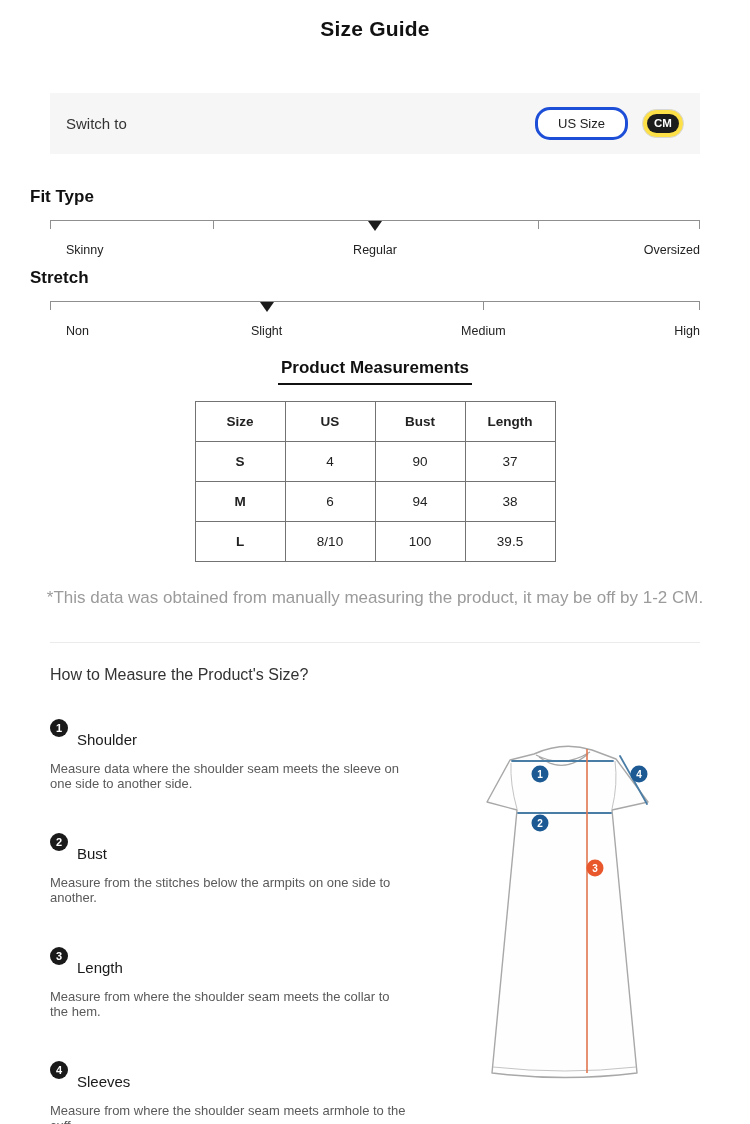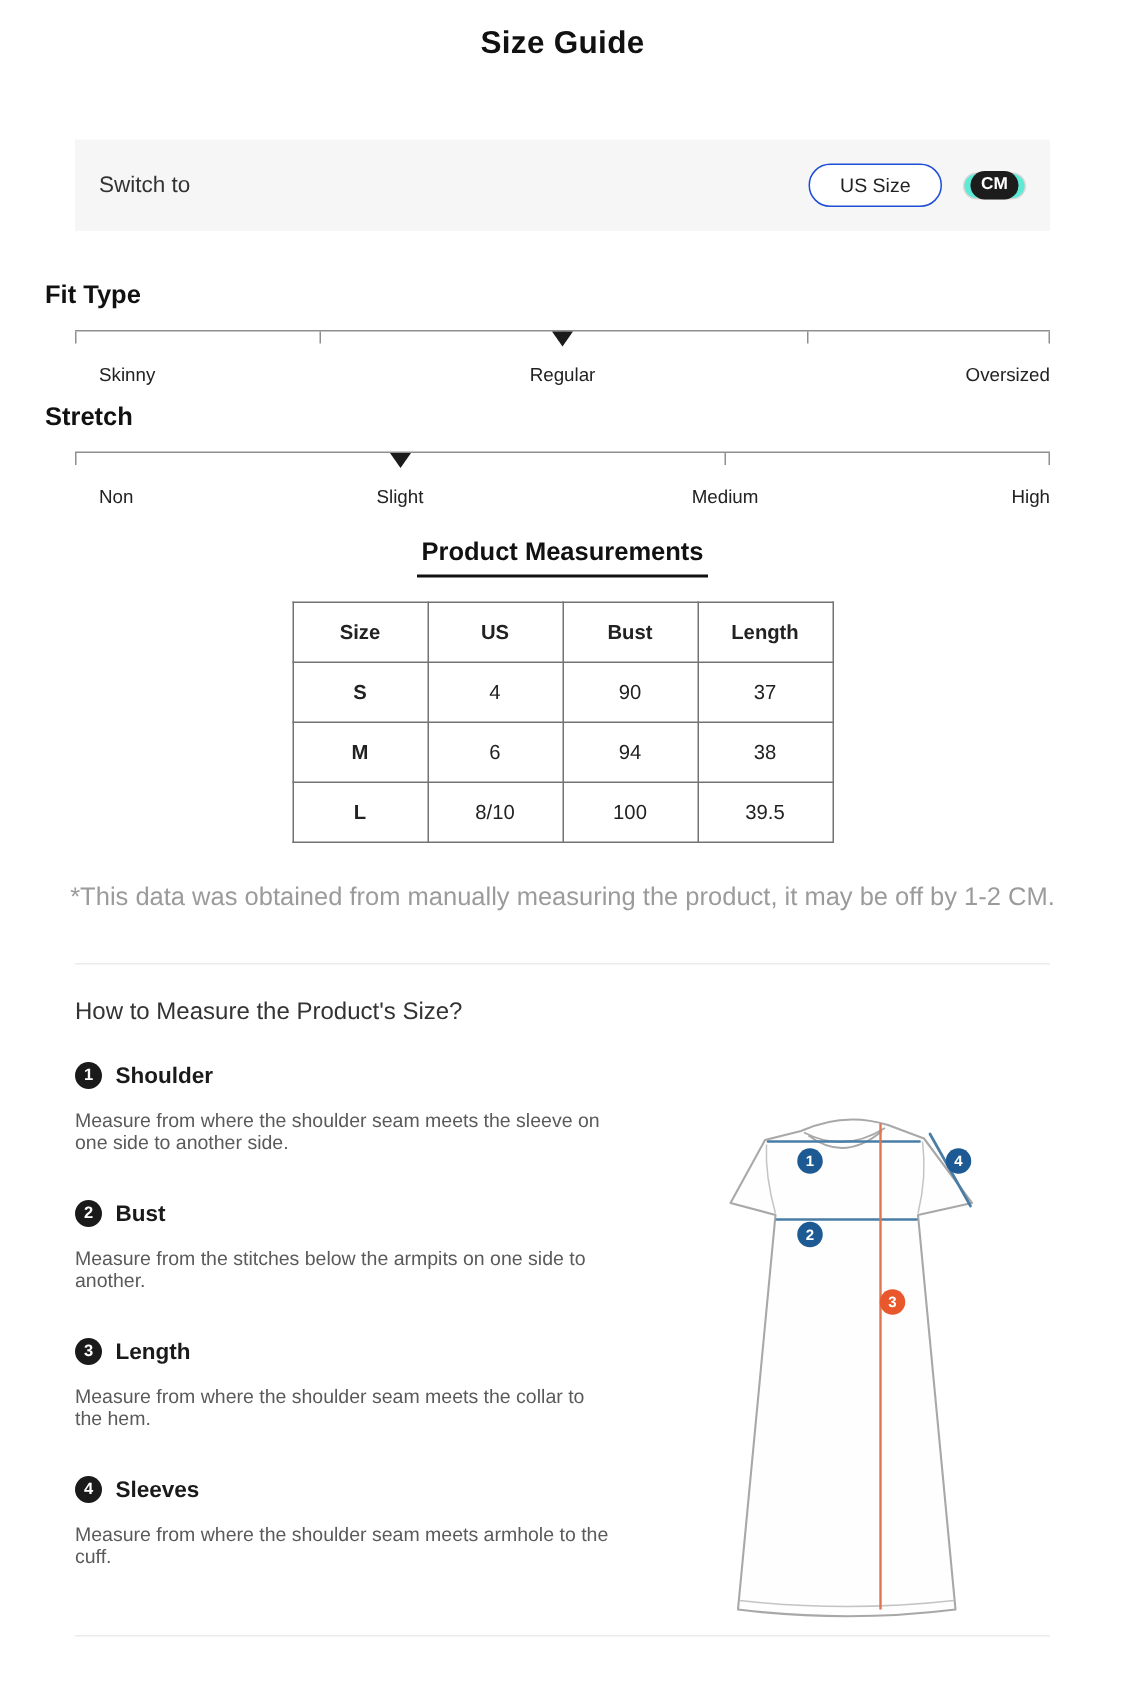--- a/index.html
+++ b/index.html
@@ -5,22 +5,22 @@
   * { margin:0; padding:0; box-sizing:border-box; }
   html,body { background:#fff; }
   body { font-family:"Liberation Sans", sans-serif; color:#222; }
   .page { position:relative; width:750px; height:1124px; margin:0 auto; background:#fff; overflow:hidden; }
 
   .page-title { padding-top:17px; text-align:center; font-size:21px; font-weight:bold; color:#111; letter-spacing:.2px; }
 
   .switch-bar { margin:52px 50px 0; height:61px; background:#f6f6f6; display:flex; align-items:center; padding:0 16px;gap:16px; }
   .switch-label { font-size:15px; color:#333; }
   .bar-right { margin-left:auto; display:flex; align-items:center; gap:14px; }
-  .pill-btn { background:#fff; border:1px solid #1d4ed8; border-radius:15px; padding:6px 20px; font-size:13px; color:#222; font-family:inherit; cursor:pointer; }
-  .unit-toggle { width:42px; height:18px; border:1px solid #d7d7d7; border-radius:15px; background:#5eead4; display:flex; align-items:center; justify-content:center; cursor:pointer; padding:0; }
+  .pill-btn { background:#fff; border:3px solid #1d4ed8; border-radius:15px; padding:6px 20px; font-size:13px; color:#222; font-family:inherit; cursor:pointer; }
+  .unit-toggle { width:42px; height:29px; border:1px solid #d7d7d7; border-radius:15px; background:#fde047; display:flex; align-items:center; justify-content:center; cursor:pointer; padding:0; }
   .unit-knob { background:#1c1c1c; color:#fff; font-size:11.5px; font-weight:bold; border-radius:12px; padding:4px 7px; line-height:1; font-family:inherit; }
 
   .scale-heading { margin:33px 30px 0; font-size:17px; font-weight:bold; color:#111; }
   .scale { margin:13px 50px 0; }
   .scale-track { position:relative; height:10px; border-top:1px solid #8f8f8f; }
   .tick { position:absolute; top:0; width:1px; height:8px; background:#8f8f8f; }
   .marker { position:absolute; top:0; width:0; height:0; border-left:7px solid transparent; border-right:7px solid transparent; border-top:10px solid #1b1b1b; transform:translateX(-50%); }
   .scale-labels { position:relative; height:15px; margin-top:13px; font-size:12.5px; color:#222; }
   .scale-labels span { position:absolute; top:0; white-space:nowrap; }
   .pos-l { left:16px;text-align:right; } .pos-r { right:0; }
@@ -36,21 +36,21 @@
 
   .divider { margin:34px 50px 0; border:0; border-top:1px solid #ebebeb; }
   .divider-bottom { margin-top:45px; }
 
   .howto { position:relative; margin:0 50px; }
   .howto-title { margin-top:23px; font-size:16px; font-weight:400; color:#333; }
   .mitem { margin-top:31px; width:392px; }
   .mitem.first { margin-top:24px; }
   .mitem-head { display:flex; align-items:center; gap:9px; }
   .num-badge { width:18px; height:18px; border-radius:50%; background:#1a1a1a; color:#fff; font-size:11px; font-weight:bold; display:flex; align-items:center; justify-content:center; flex:0 0 18px; }
-  .mitem-label { font-size:15px; font-weight:bold; color:#1a1a1a; }
+  .mitem-label { font-size:15px; font-weight:normal; color:#1a1a1a;margin-top:23px; }
   .mitem-desc { margin-top:13px; font-size:13px; line-height:15px; color:#5a5a5a; width:360px; }
   .dress-svg { position:absolute; left:410px; top:46px; }
 </style>
 </head>
 <body>
 
 <div class="page">
 
   <div class="page-title">Size Guide</div>
 
@@ -136,21 +136,21 @@
   <hr class="divider">
 
   <div class="howto">
     <div class="howto-title">How to Measure the Product's Size?</div>
 
     <div class="mitem first">
       <div class="mitem-head">
         <span class="num-badge">1</span>
         <span class="mitem-label">Shoulder</span>
       </div>
-      <div class="mitem-desc">Measure from where the shoulder seam meets the sleeve on one side to another side.</div>
+      <div class="mitem-desc">Measure data where the shoulder seam meets the sleeve on one side to another side.</div>
     </div>
 
     <div class="mitem">
       <div class="mitem-head">
         <span class="num-badge">2</span>
         <span class="mitem-label">Bust</span>
       </div>
       <div class="mitem-desc">Measure from the stitches below the armpits on one side to another.</div>
     </div>
 

